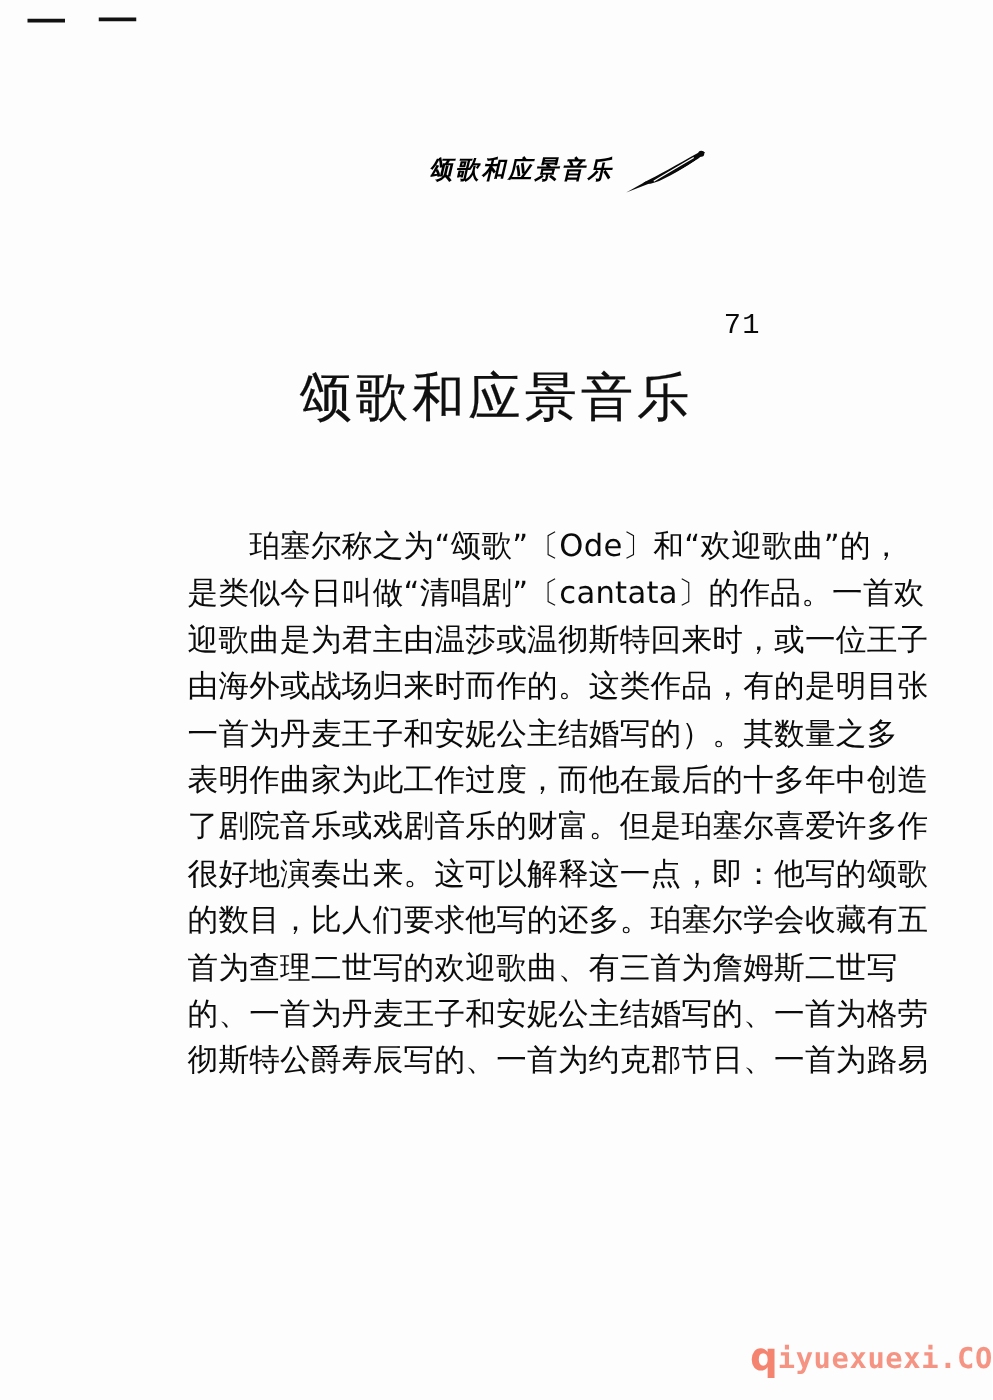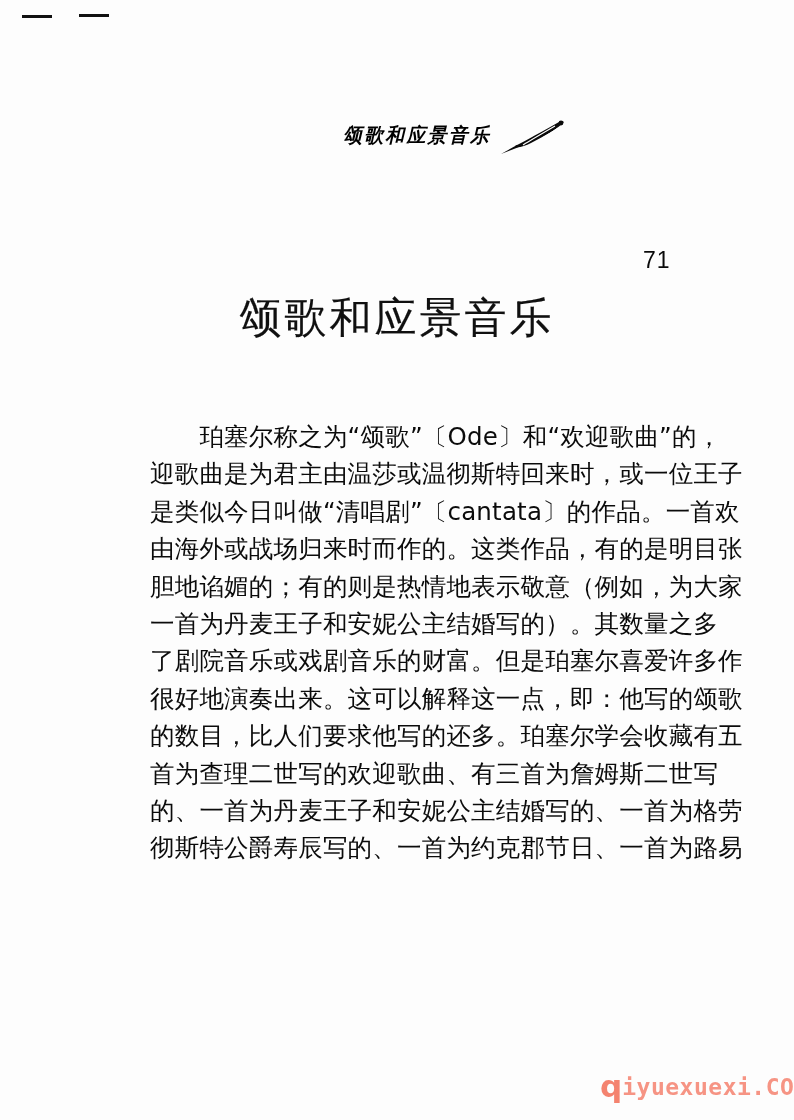--- a/index.html
+++ b/index.html
@@ -56,23 +56,23 @@
   .rh-ornament {
     position: absolute;
     left: 497px;
     top: 118px;
     width: 72px;
     height: 40px;
     pointer-events: none;
   }
   .rh-pagenum {
     position: absolute;
-    left: 643px;
+    left: 579px;
     top: 125px;
-    font-family: Liberation Sans, sans-serif;
+    font-family: Liberation Mono, monospace;
     font-size: 23px;
     font-weight: normal;
     letter-spacing: 1px;
     color: #0a0a0a;
     text-align: center;
   }
 
   
   .chapter-title {
     position: absolute;
@@ -152,25 +152,25 @@
     <path d="M18 28 C30 22 44 14 62 4 C64 3 66 3 67 4 C62 10 48 18 34 25 C28 28 22 30 18 29 Z" fill="#0a0a0a"></path>
     <path d="M26 27 C34 22 46 15 58 8" stroke="#ffffff" stroke-width="1.1" fill="none"></path>
     <path d="M31 29 C39 24 50 17 61 10" stroke="#ffffff" stroke-width="1" fill="none"></path>
     <circle cx="64" cy="5" r="2.4" fill="#0a0a0a"></circle>
   </svg>
 
   <div class="chapter-title">颂歌和应景音乐</div>
 
   <div class="body-block">
     <div class="body-line indent">　　珀塞尔称之为“颂歌”〔Ode〕和“欢迎歌曲”的，</div>
+    <div class="body-line">是类似今日叫做“清唱剧”〔cantata〕的作品。一首欢</div>
     <div class="body-line">迎歌曲是为君主由温莎或温彻斯特回来时，或一位王子</div>
-    <div class="body-line">是类似今日叫做“清唱剧”〔cantata〕的作品。一首欢</div>
     <div class="body-line">由海外或战场归来时而作的。这类作品，有的是明目张</div>
-    <div class="body-line">胆地谄媚的；有的则是热情地表示敬意（例如，为大家</div>
     <div class="body-line">一首为丹麦王子和安妮公主结婚写的）。其数量之多</div>
+    <div class="body-line">表明作曲家为此工作过度，而他在最后的十多年中创造</div>
     <div class="body-line">了剧院音乐或戏剧音乐的财富。但是珀塞尔喜爱许多作</div>
     <div class="body-line">很好地演奏出来。这可以解释这一点，即：他写的颂歌</div>
     <div class="body-line">的数目，比人们要求他写的还多。珀塞尔学会收藏有五</div>
     <div class="body-line">首为查理二世写的欢迎歌曲、有三首为詹姆斯二世写</div>
     <div class="body-line">的、一首为丹麦王子和安妮公主结婚写的、一首为格劳</div>
     <div class="body-line">彻斯特公爵寿辰写的、一首为约克郡节日、一首为路易</div>
   </div>
 
   <div class="watermark">
     <span class="wm-q">q</span><span class="wm-rest">iyuexuexi.COM</span>

